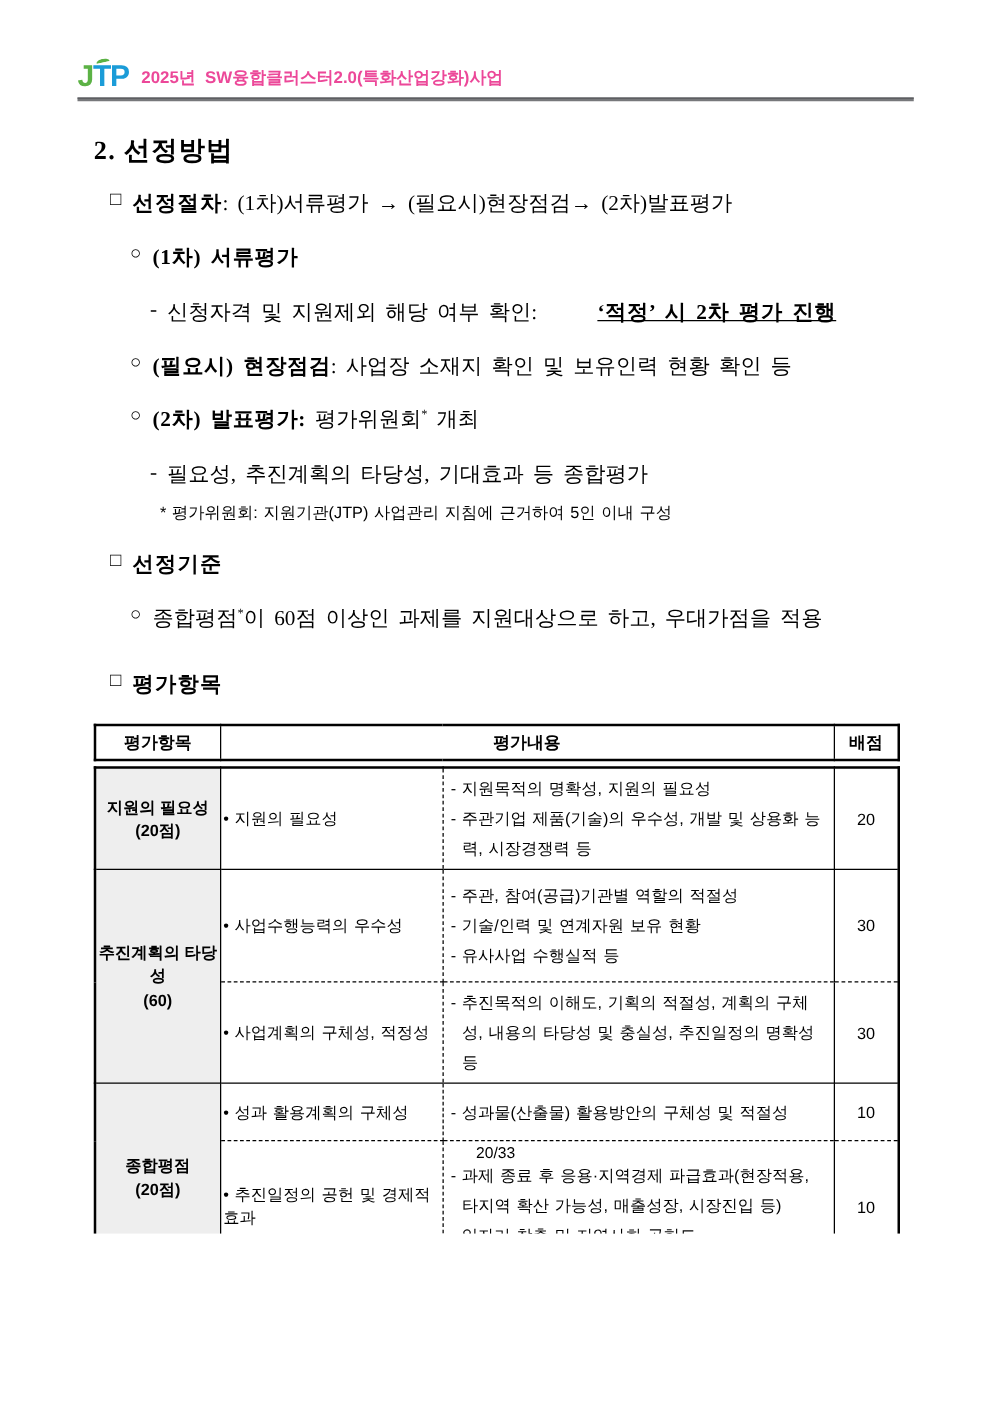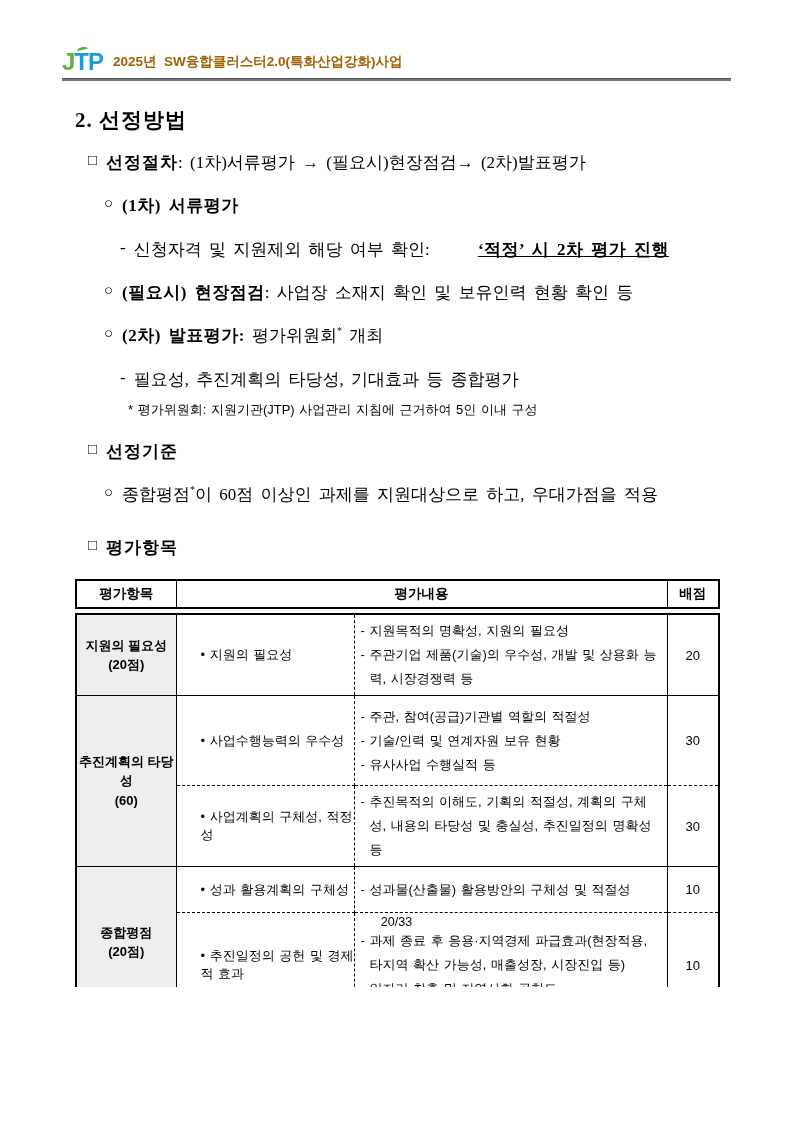--- a/index.html
+++ b/index.html
@@ -13,21 +13,21 @@
     color: #000;
     overflow: hidden;
   }
   
   .hdr { position: absolute; top: 50px; left: 62px; right: 62px; }
   .hdr-row { display: flex; align-items: flex-end; gap: 10px; padding-bottom: 4px; }
   .logo { position: relative; font-family: "Liberation Sans", sans-serif; font-weight: 800; font-size: 24px; line-height: 1; letter-spacing: -1px; }
   .logo .j  { color: #5cb245; }
   .logo .tp { color: #1b9cd8; }
   .logo-accent { position: absolute; top: -3px; left: 15px; width: 11px; height: 6px; border-top: 3px solid #5cb245; border-radius: 60% 60% 0 0; transform: rotate(-12deg); }
-  .hdr-title { font-family: "Liberation Sans", sans-serif; font-weight: 700; font-size: 13.5px; color: #a16207; padding-bottom: 3px; white-space: pre; }
+  .hdr-title { font-family: "Liberation Sans", sans-serif; font-weight: 700; font-size: 13.5px; color: #ec4899; padding-bottom: 3px; white-space: pre; }
   .hdr-rule { height: 3px; background: #77787b; border-top: 1px solid #55565a; }
   
   .main { position: absolute; top: 98px; left: 62px; right: 56px; }
   .sec-title { font-size: 21px; font-weight: 700; margin: 8px 0 0 13px; letter-spacing: 1px; }
   .li { display: flex; align-items: flex-start; word-spacing: 3px; }
   .li .mk { flex: 0 0 auto; }
   .lv1 { margin-left: 26px; font-size: 17px; margin-top: 17px; }
   .lv1 .mk { font-size: 15px; margin-right: 9px; position: relative; top: 1px; }
   .lv1 .lbl { font-weight: 700; letter-spacing: 1px; }
   .lv2 { margin-left: 42px; font-size: 17px; margin-top: 20px; }
@@ -42,21 +42,21 @@
   .crit-text .wrapline + .wrapline { margin-top: 14px; }
   
   .tblwrap { margin: 20px 0 0 13px; width: 643px; font-family: "Liberation Sans", sans-serif; }
   table { border-collapse: collapse; table-layout: fixed; width: 643px; }
   .t-head { border: 2px solid #000; margin-bottom: 0; }
   .t-head th { border: 1px solid #000; font-size: 13.5px; font-weight: 700; height: 28px; background: #fff; }
   .gap3 { height: 4px; }
   .t-body { border: 2px solid #000; }
   .t-body td { border: 1px solid #000; font-size: 13px; vertical-align: middle; }
   td.cat { background: #eeeeee; text-align: center; font-weight: 700; line-height: 1.5; }
-  td.item { padding-left: 24px; border-right: 1px dashed #000; word-spacing: 1px; }
+  td.item { padding-left: 2px; border-right: 1px dashed #000; word-spacing: 1px; }
   td.detail { border-left: 1px dashed #000; padding: 4px 4px 4px 5px; line-height: 1.85; word-spacing: 1px; }
   td.detail .dline { padding-left: 10px; text-indent: -9px; }
   td.score { text-align: center; }
   tr.subA td.item, tr.subA td.detail, tr.subA td.score { border-bottom: 1px dashed #000; }
   tr.subB td.item, tr.subB td.detail, tr.subB td.score { border-top: 1px dashed #000; }
   .h80 { height: 80px; } .h90 { height: 90px; } .h70 { height: 70px; }
   .h46 { height: 46px; } .h105 { height: 105px; } .h30 { height: 30px; }
   td.total { font-weight: 700; font-size: 14px; letter-spacing: 4px; }
   td.total-score { text-align: center; font-weight: 700; font-size: 13.5px; }
   

